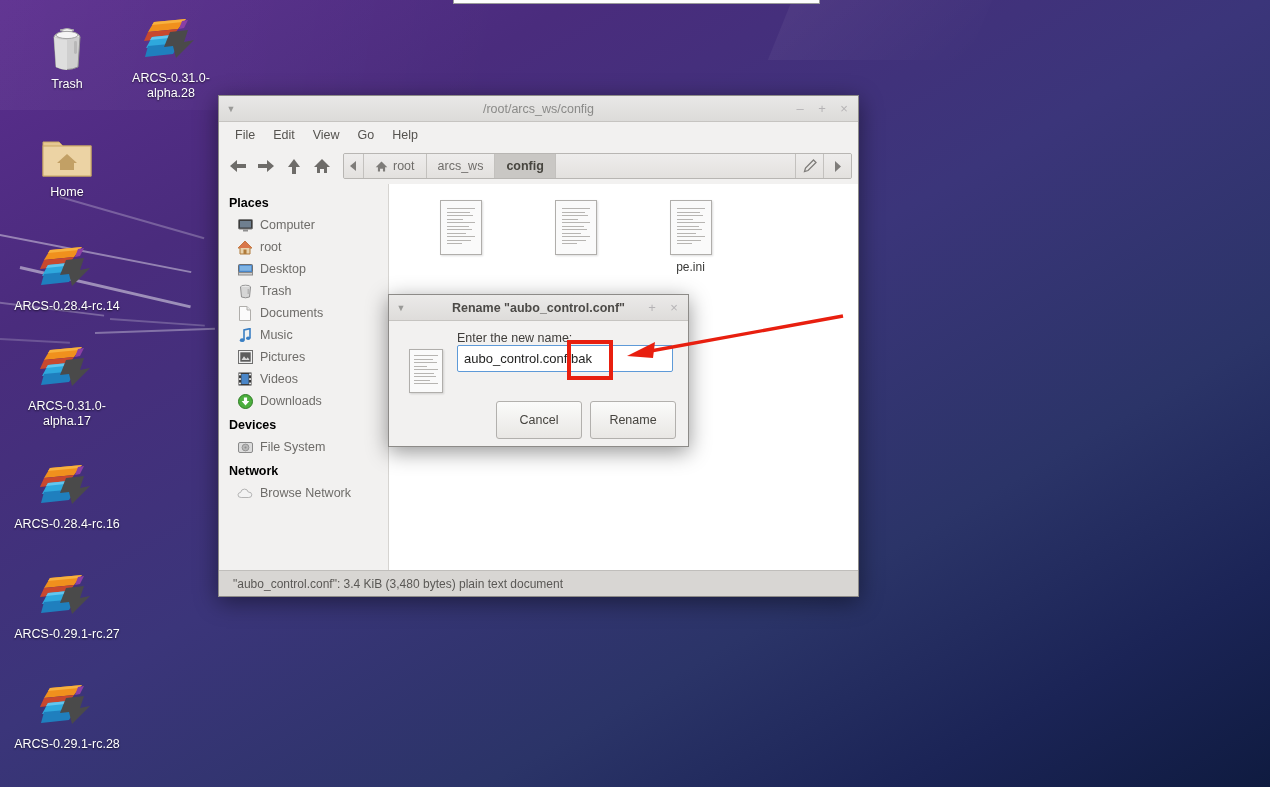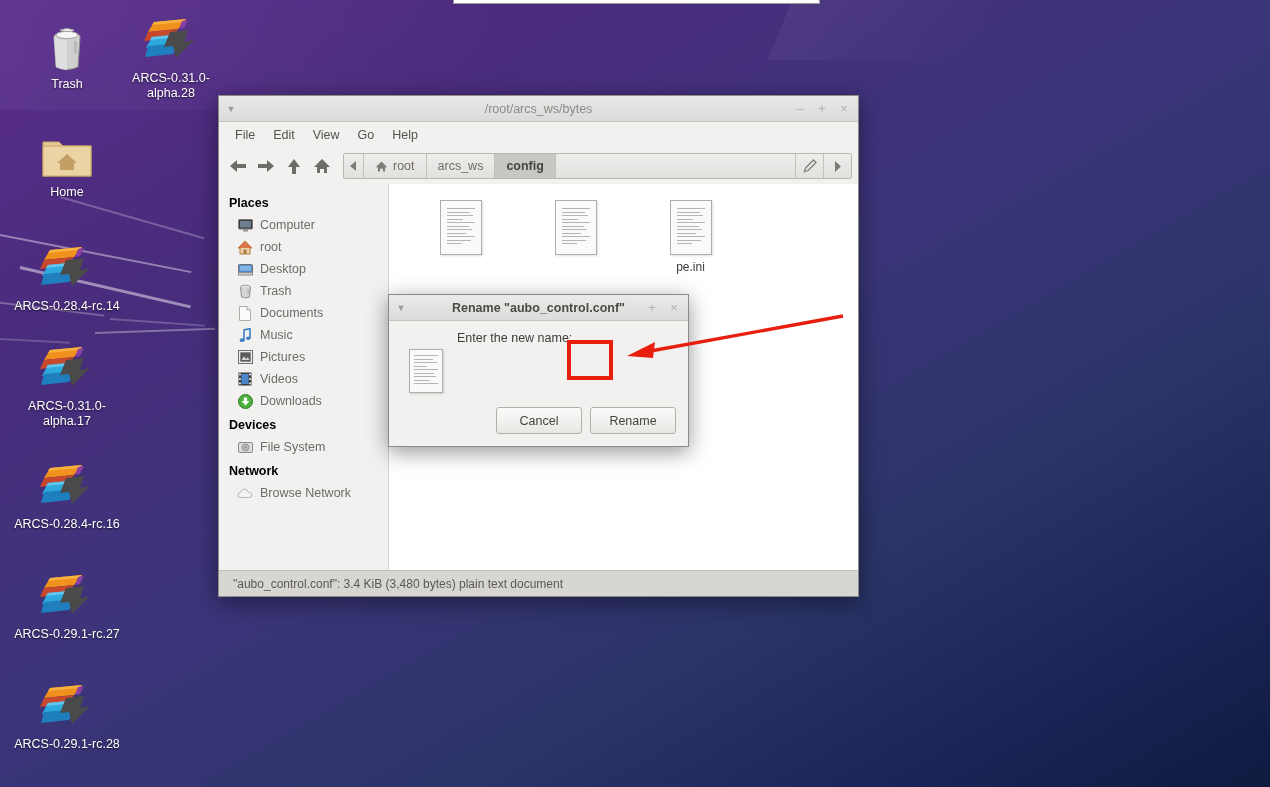--- a/index.html
+++ b/index.html
@@ -152,21 +152,21 @@
   .name-input {
     width: 216px; height: 27px;
     border: 1px solid #5e9ad8; border-radius: 2px; background:#fff;
     font-family: "Liberation Sans", sans-serif; font-size: 13px; color:#232322;
     padding: 0 6px; outline: none;
   }
   .dlg-buttons {
     display:flex; justify-content:flex-end; gap: 8px; padding: 8px 12px 12px 12px; flex:none;
   }
   .dlg-btn {
-    min-width: 86px; height: 27px;
+    min-width: 86px; height: 38px;
     background: linear-gradient(#fbfbfa,#e9e7e4);
     border: 1px solid #b2b0ad; border-radius: 3px;
     font-family: "Liberation Sans", sans-serif; font-size: 12.5px; color:#46443f; cursor:pointer;
   }
 
   
   #anno-box {
     position: absolute; left: 567px; top: 340px; width: 46px; height: 40px;
     border: 4px solid #e81f0f; pointer-events: none; z-index: 60;
   }
@@ -307,21 +307,21 @@
       <path d="M40 5 L46 4 L42 12 L37 13 Z" fill="#8a3fa5"></path>
     </svg>
   </div>
   <span class="lbl">ARCS-0.29.1-rc.28</span>
 </div>
 
 <div id="fm-window">
 
   <div class="titlebar">
     <div class="tb-left">▼</div>
-    <div class="tb-title">/root/arcs_ws/bytes</div>
+    <div class="tb-title">/root/arcs_ws/config</div>
     <div class="tb-right">
       <div class="tb-btn">–</div>
       <div class="tb-btn">+</div>
       <div class="tb-btn">×</div>
     </div>
   </div>
 
   <div class="menubar">
     <div class="mi">File</div>
     <div class="mi">Edit</div>
@@ -605,20 +605,21 @@
             <i style="width:100%"></i>
             <i style="width:85%"></i>
             <i style="width:90%"></i>
             <i style="width:65%"></i>
             <i style="width:100%"></i>
           </div>
       </div>
     </div>
     <div class="dlg-main">
       <div class="dlg-label">Enter the new name:</div>
+      <input class="name-input" type="text" value="aubo_control.conf.bak" style="">
     </div>
   </div>
 
   <div class="dlg-buttons">
     <button class="dlg-btn">Cancel</button>
     <button class="dlg-btn">Rename</button>
   </div>
 </div>
 
 <div id="anno-box"></div>

